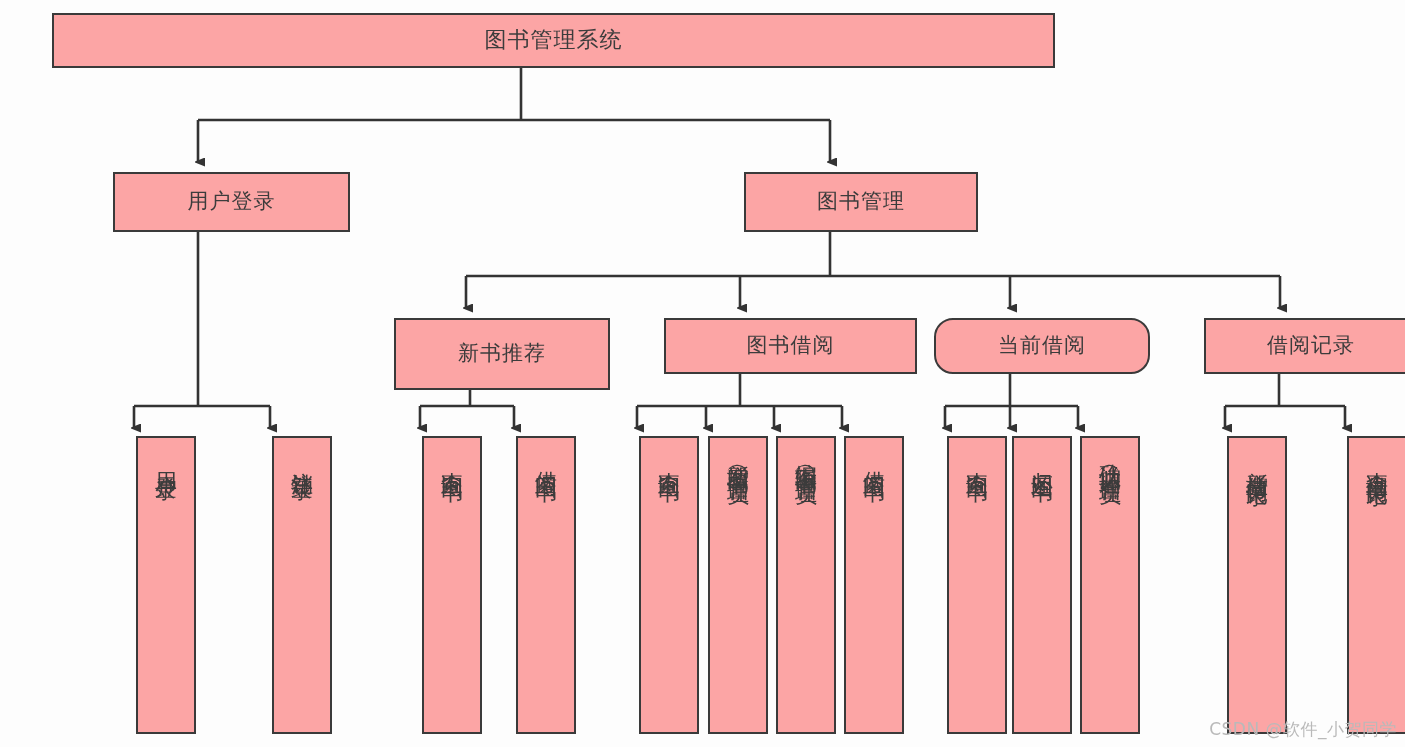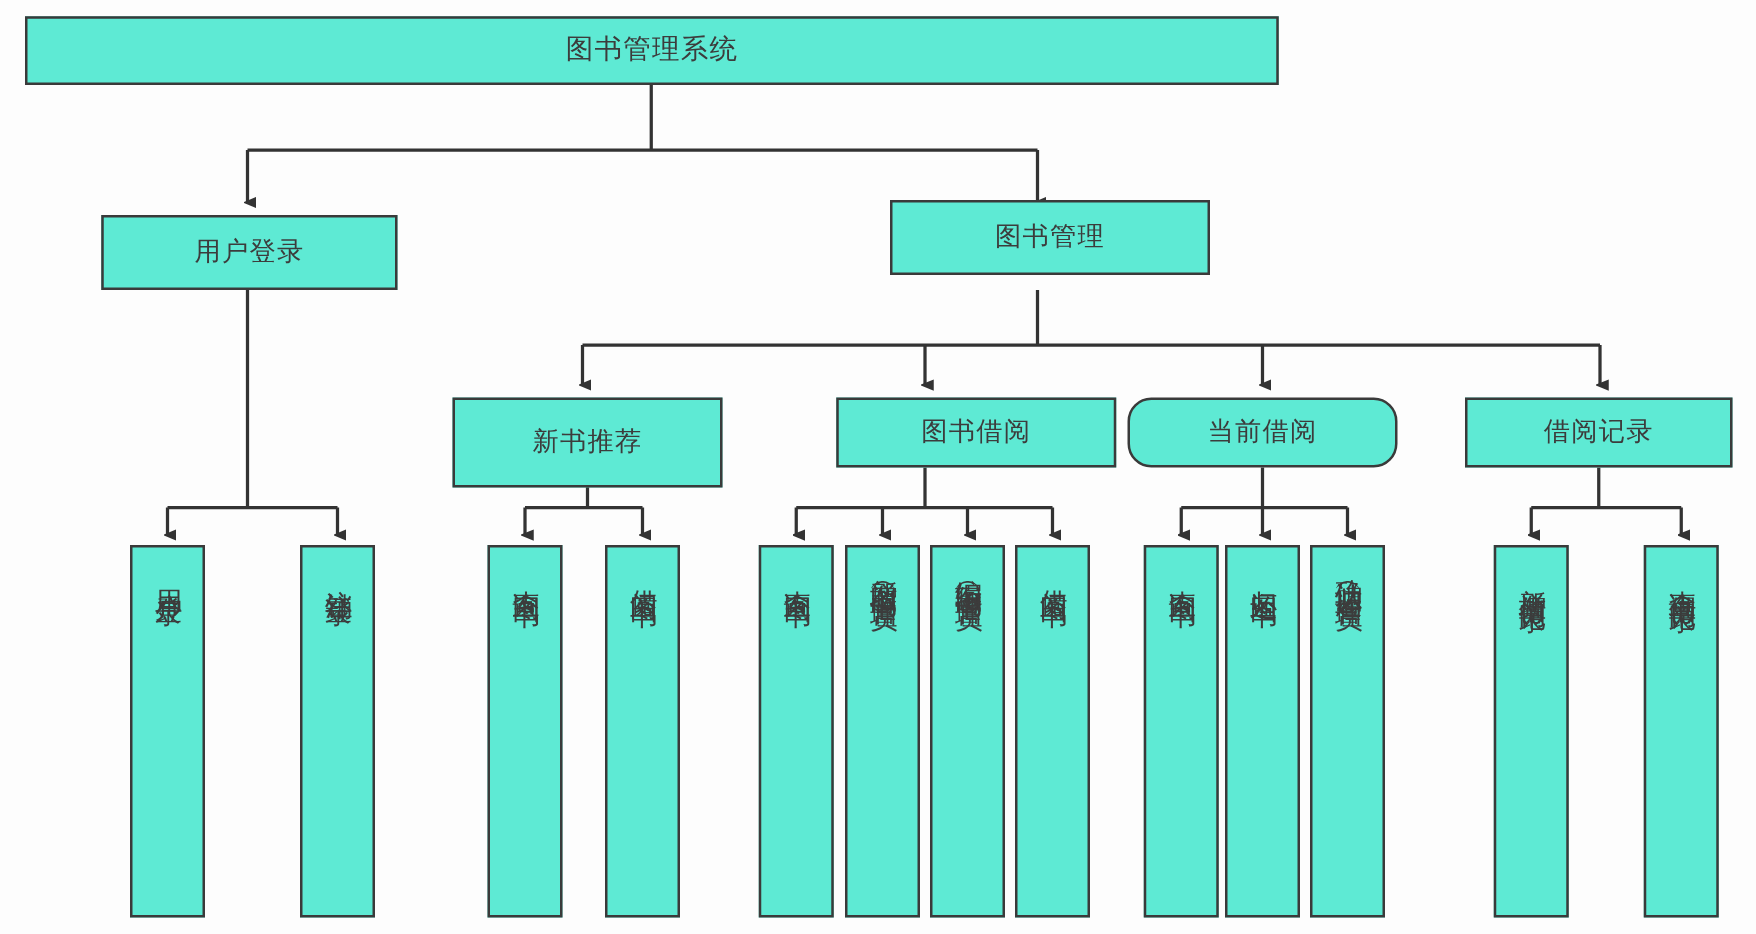--- a/index.html
+++ b/index.html
@@ -14,27 +14,28 @@
   #canvas{
     position:absolute;left:0;top:0;width:1405px;height:747px;
   }
   #connectors{
     position:absolute;left:0;top:0;width:1405px;height:747px;
     pointer-events:none;
   }
   .node{
     position:absolute;
     box-sizing:border-box;
-    background:#5eead4;
+    background:#fca5a5;
     border:2.5px solid #3a3a3a;
     display:flex;
     align-items:center;
     justify-content:center;
     color:#3c3c3c;
     z-index:2;
+    margin-left:32px;
   }
   .node .label{
     display:block;
     text-align:center;
     letter-spacing:1px;
     white-space:nowrap;
   }
   
   .node.h .label{
     font-size:21px;
@@ -127,28 +128,28 @@
     </g>
   </svg>
 
   <div class="node h root" style="left:20px;top:13px;width:1003px;height:55px;">
     <span class="label">图书管理系统</span>
   </div>
 
   <div class="node h" style="left:81px;top:172px;width:237px;height:60px;">
     <span class="label">用户登录</span>
   </div>
-  <div class="node h" style="left:712px;top:160px;width:256px;height:60px;">
+  <div class="node h" style="left:712px;top:172px;width:234px;height:60px;">
     <span class="label">图书管理</span>
   </div>
 
   <div class="node h" style="left:362px;top:318px;width:216px;height:72px;">
     <span class="label">新书推荐</span>
   </div>
-  <div class="node h" style="left:669px;top:318px;width:224px;height:56px;">
+  <div class="node h" style="left:632px;top:318px;width:253px;height:56px;">
     <span class="label">图书借阅</span>
   </div>
   <div class="node h" style="left:902px;top:318px;width:216px;height:56px;border-radius:19px;">
     <span class="label">当前借阅</span>
   </div>
   <div class="node h" style="left:1172px;top:318px;width:214px;height:56px;">
     <span class="label">借阅记录</span>
   </div>
 
   <div class="node v" style="left:104px;top:436px;width:60px;height:298px;">
@@ -188,14 +189,15 @@
     <span class="label">确认归还（管理员）</span>
   </div>
 
   <div class="node v" style="left:1195px;top:436px;width:60px;height:298px;">
     <span class="label">新增借阅记录</span>
   </div>
   <div class="node v" style="left:1315px;top:436px;width:60px;height:298px;">
     <span class="label">查询借阅记录</span>
   </div>
 
+  <div class="watermark">CSDN @软件_小贺同学</div>
 
 </div>
 
 </body></html>

